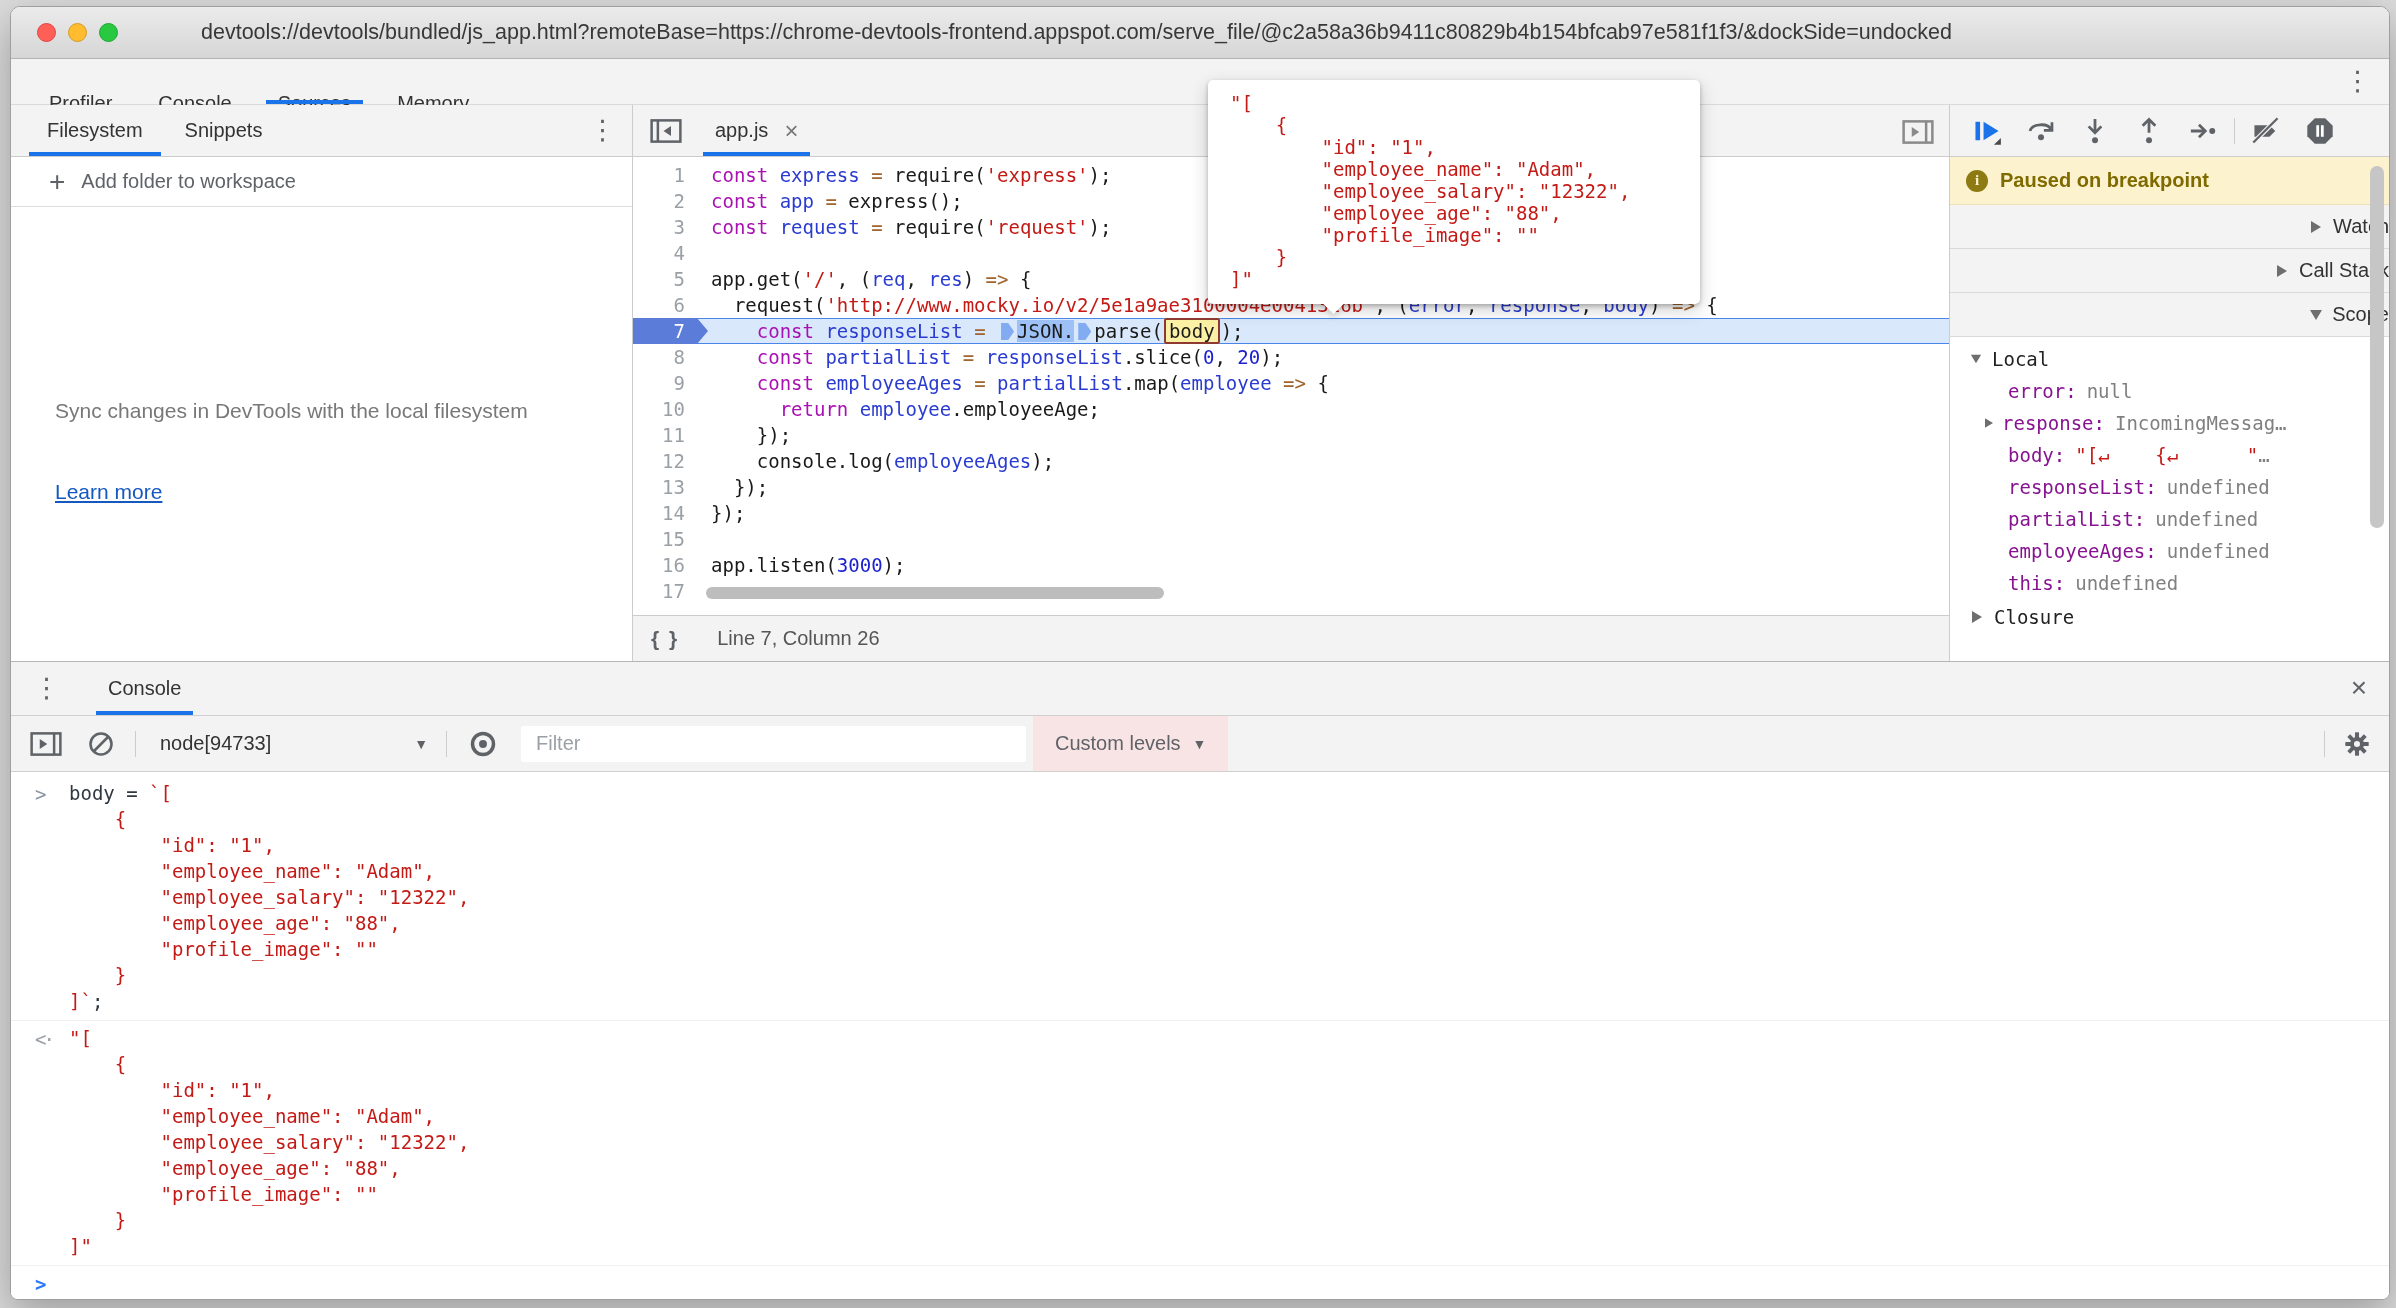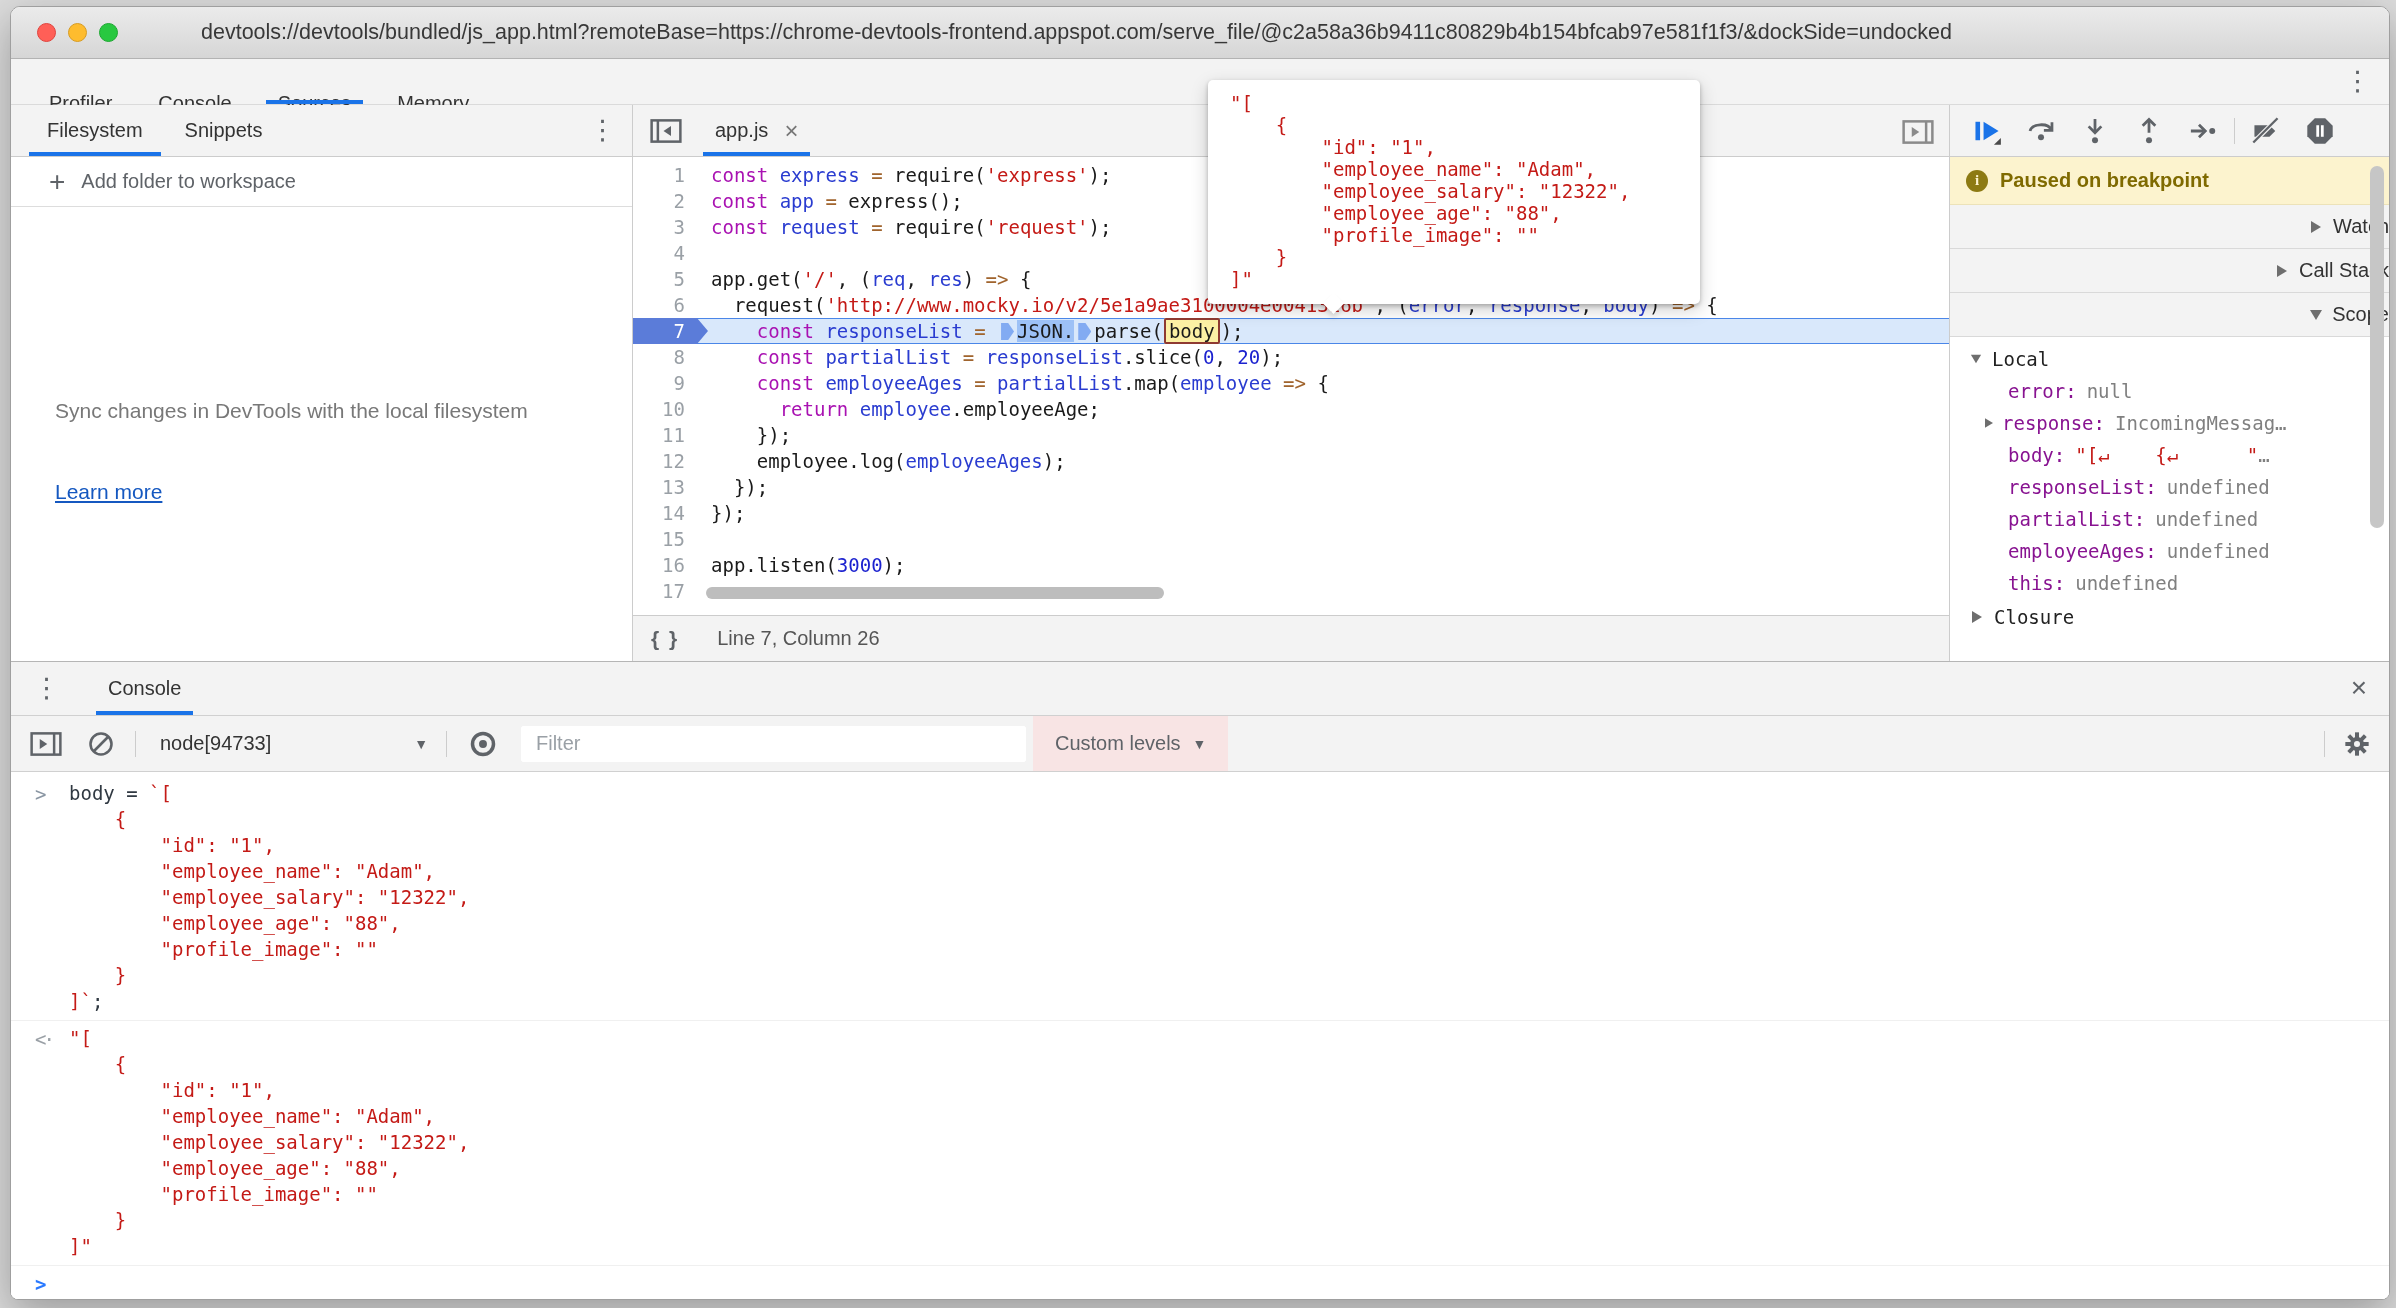--- a/index.html
+++ b/index.html
@@ -250,21 +250,21 @@
             <div class="crow">
               <div class="cgut">10</div>
               <div class="ccode"><span class="tk-pl">      </span><span class="tk-kw">return</span><span class="tk-pl"> </span><span class="tk-var">employee</span><span class="tk-pl">.employeeAge;</span></div>
             </div>
             <div class="crow">
               <div class="cgut">11</div>
               <div class="ccode"><span class="tk-pl">    });</span></div>
             </div>
             <div class="crow">
               <div class="cgut">12</div>
-              <div class="ccode"><span class="tk-pl">    employee.log(</span><span class="tk-var">employeeAges</span><span class="tk-pl">);</span></div>
+              <div class="ccode"><span class="tk-pl">    console.log(</span><span class="tk-var">employeeAges</span><span class="tk-pl">);</span></div>
             </div>
             <div class="crow">
               <div class="cgut">13</div>
               <div class="ccode"><span class="tk-pl">  });</span></div>
             </div>
             <div class="crow">
               <div class="cgut">14</div>
               <div class="ccode"><span class="tk-pl">});</span></div>
             </div>
             <div class="crow">

